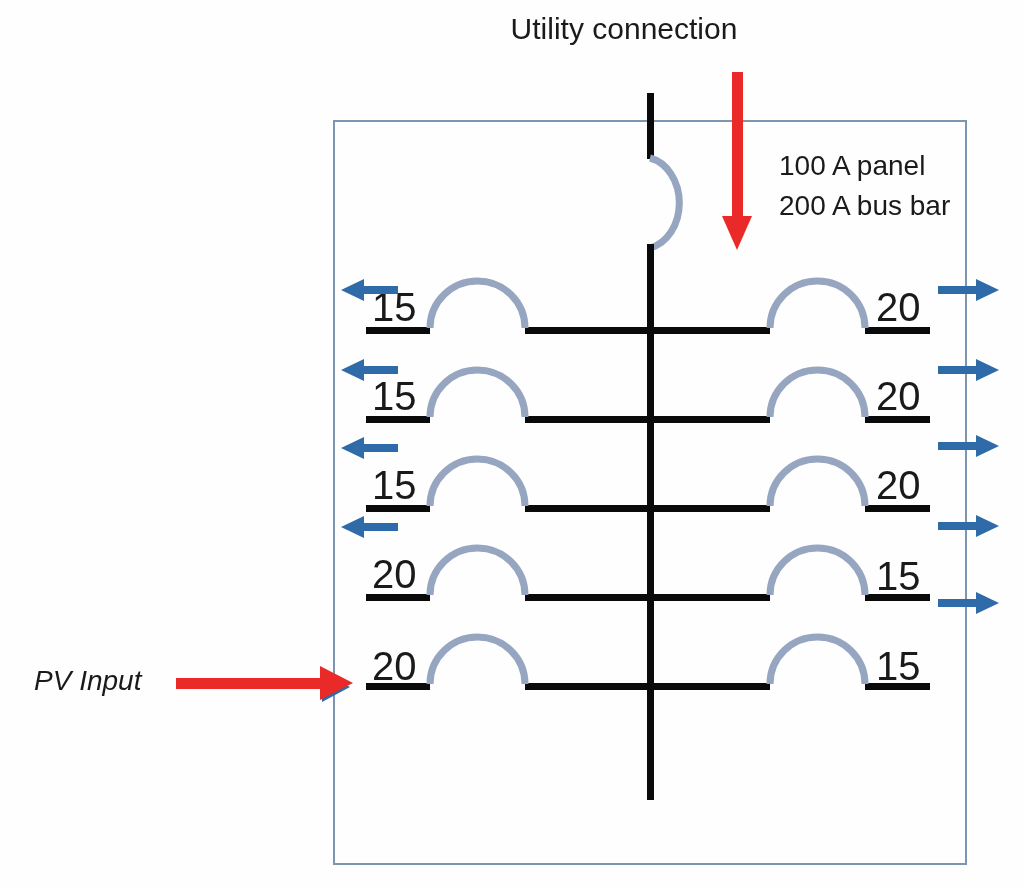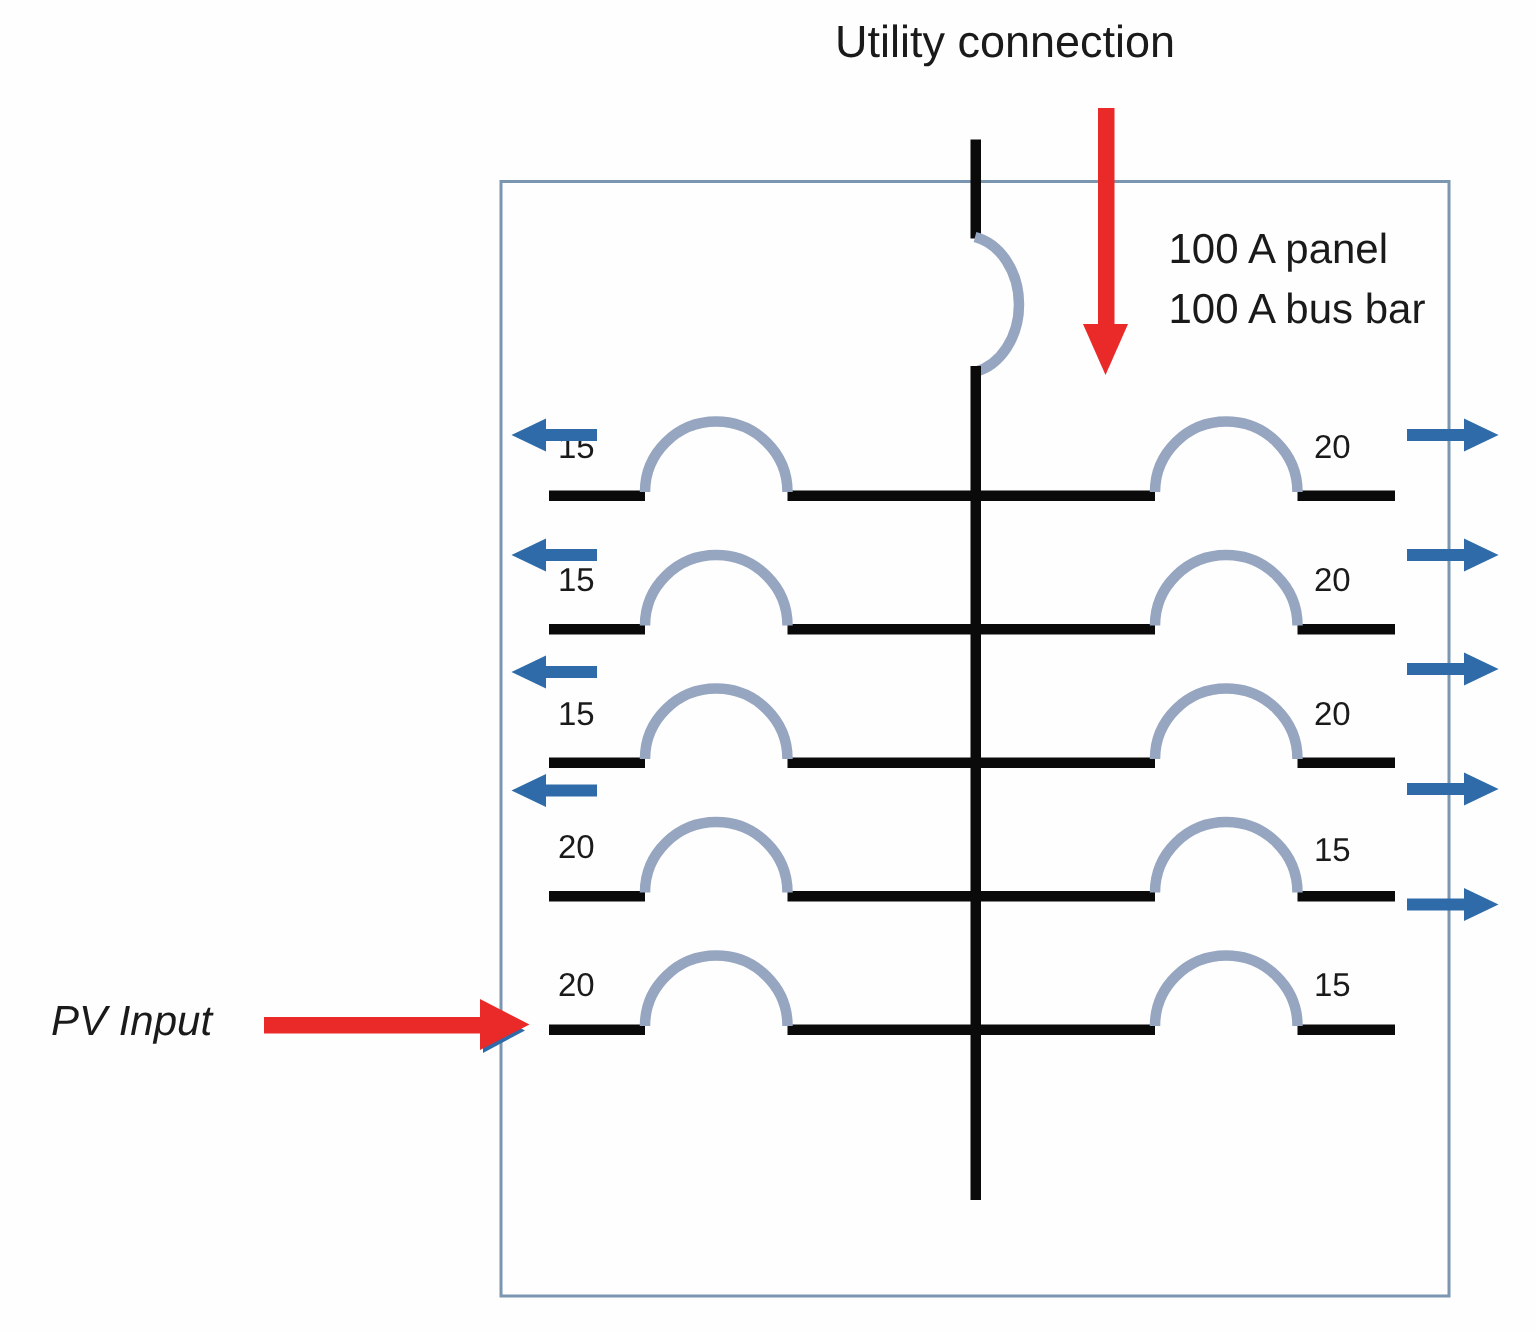--- a/index.html
+++ b/index.html
@@ -1,40 +1,40 @@
 <!DOCTYPE html>
 <html><head>
 <meta charset="utf-8">
 <style>
   html,body{margin:0;padding:0;background:#ffffff;}
   .canvas{
     position:relative;width:1024px;height:888px;background:#fefefe;
     font-family:"Liberation Sans", sans-serif;color:#1a1a1a;overflow:hidden;
   }
   .lbl{position:absolute;white-space:nowrap;color:#1a1a1a;}
-  .title{left:624px;top:12px;transform:translateX(-50%);font-size:30px;margin-left:46px;}
+  .title{left:624px;top:12px;transform:translateX(-50%);font-size:30px;}
   .panel-note{left:779px;top:146px;font-size:28px;line-height:40px;}
   .pv-label{left:34px;top:665px;font-size:28px;font-style:italic;}
-  .amp{font-size:22px;text-align:center;}
+  .amp{font-size:40px;text-align:center;}
   .panel-box{
     position:absolute;left:333px;top:120px;width:630px;height:741px;
     border:2px solid #7b96b1;background:transparent;
   }
   svg.overlay{position:absolute;left:0;top:0;}
 </style>
 </head>
 <body>
 
 <div class="canvas">
 
   <div class="lbl title">Utility connection</div>
 
   <div class="lbl panel-note">
     <div>100 A panel</div>
-    <div>100 A bus bar</div>
+    <div>200 A bus bar</div>
   </div>
 
   <div class="lbl pv-label">PV Input</div>
 
   <div class="lbl amp" style="left:372px;top:285px">15</div>
   <div class="lbl amp" style="left:372px;top:374px">15</div>
   <div class="lbl amp" style="left:372px;top:463px">15</div>
   <div class="lbl amp" style="left:372px;top:552px">20</div>
   <div class="lbl amp" style="left:372px;top:644px">20</div>
 

